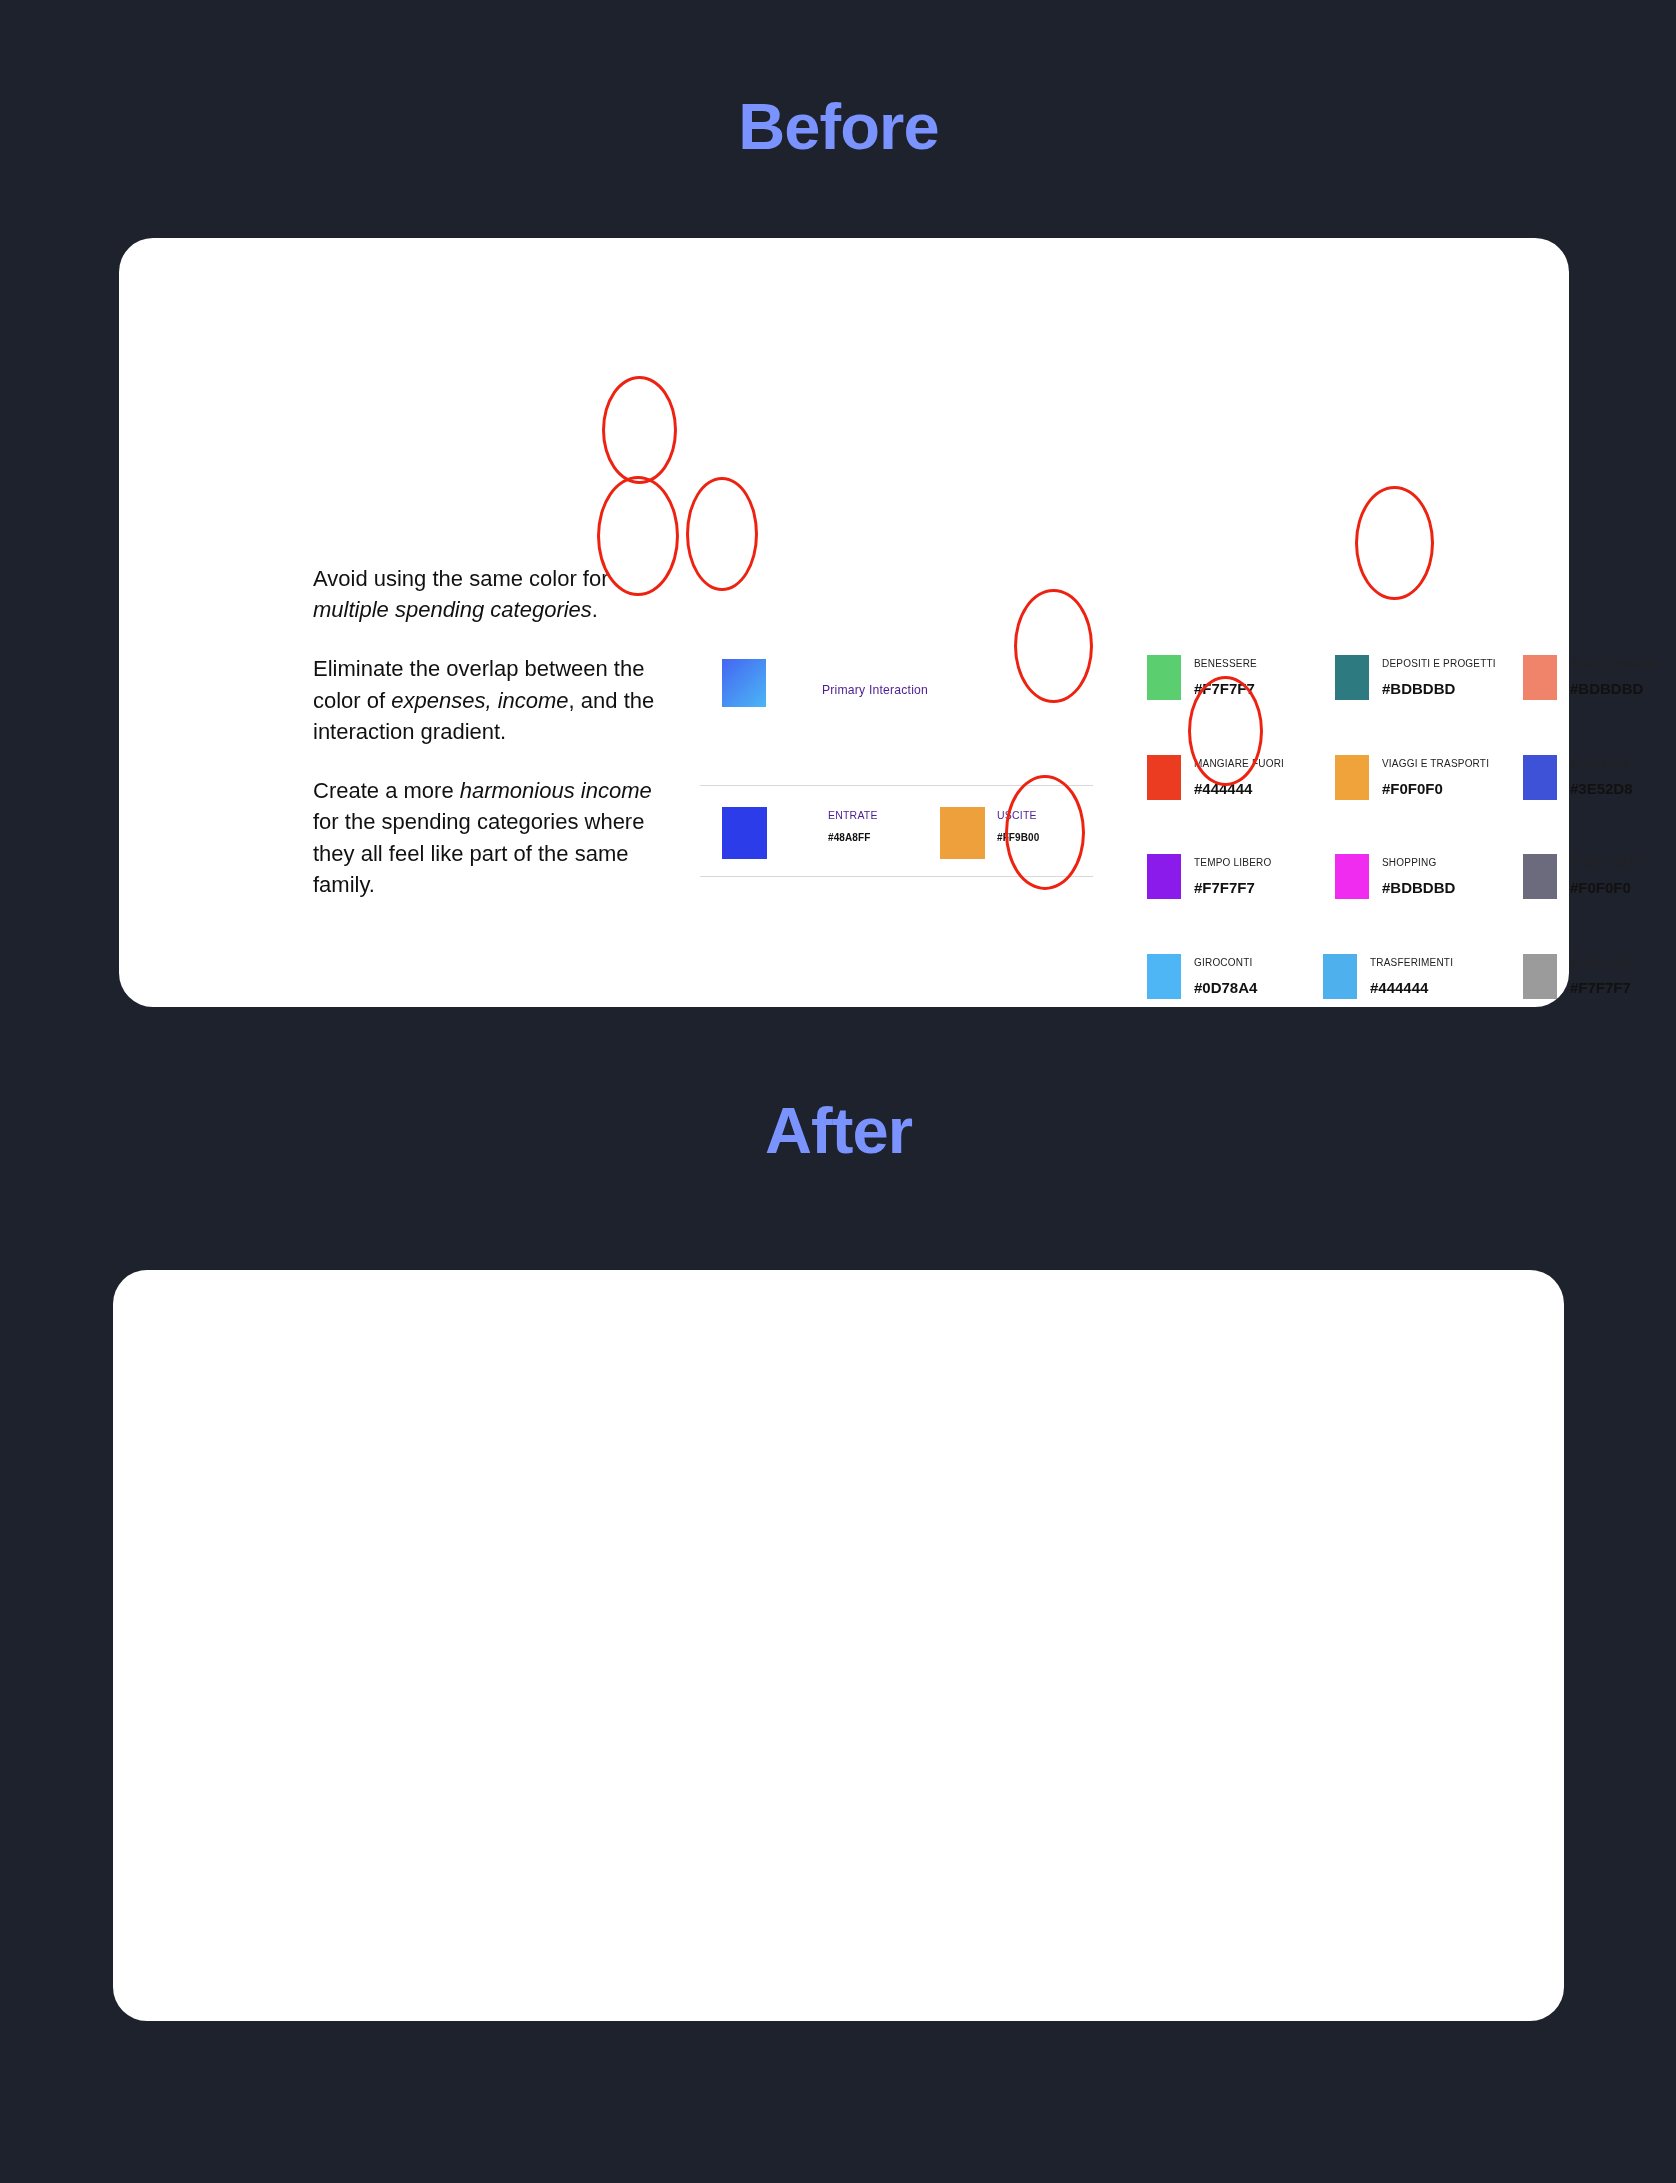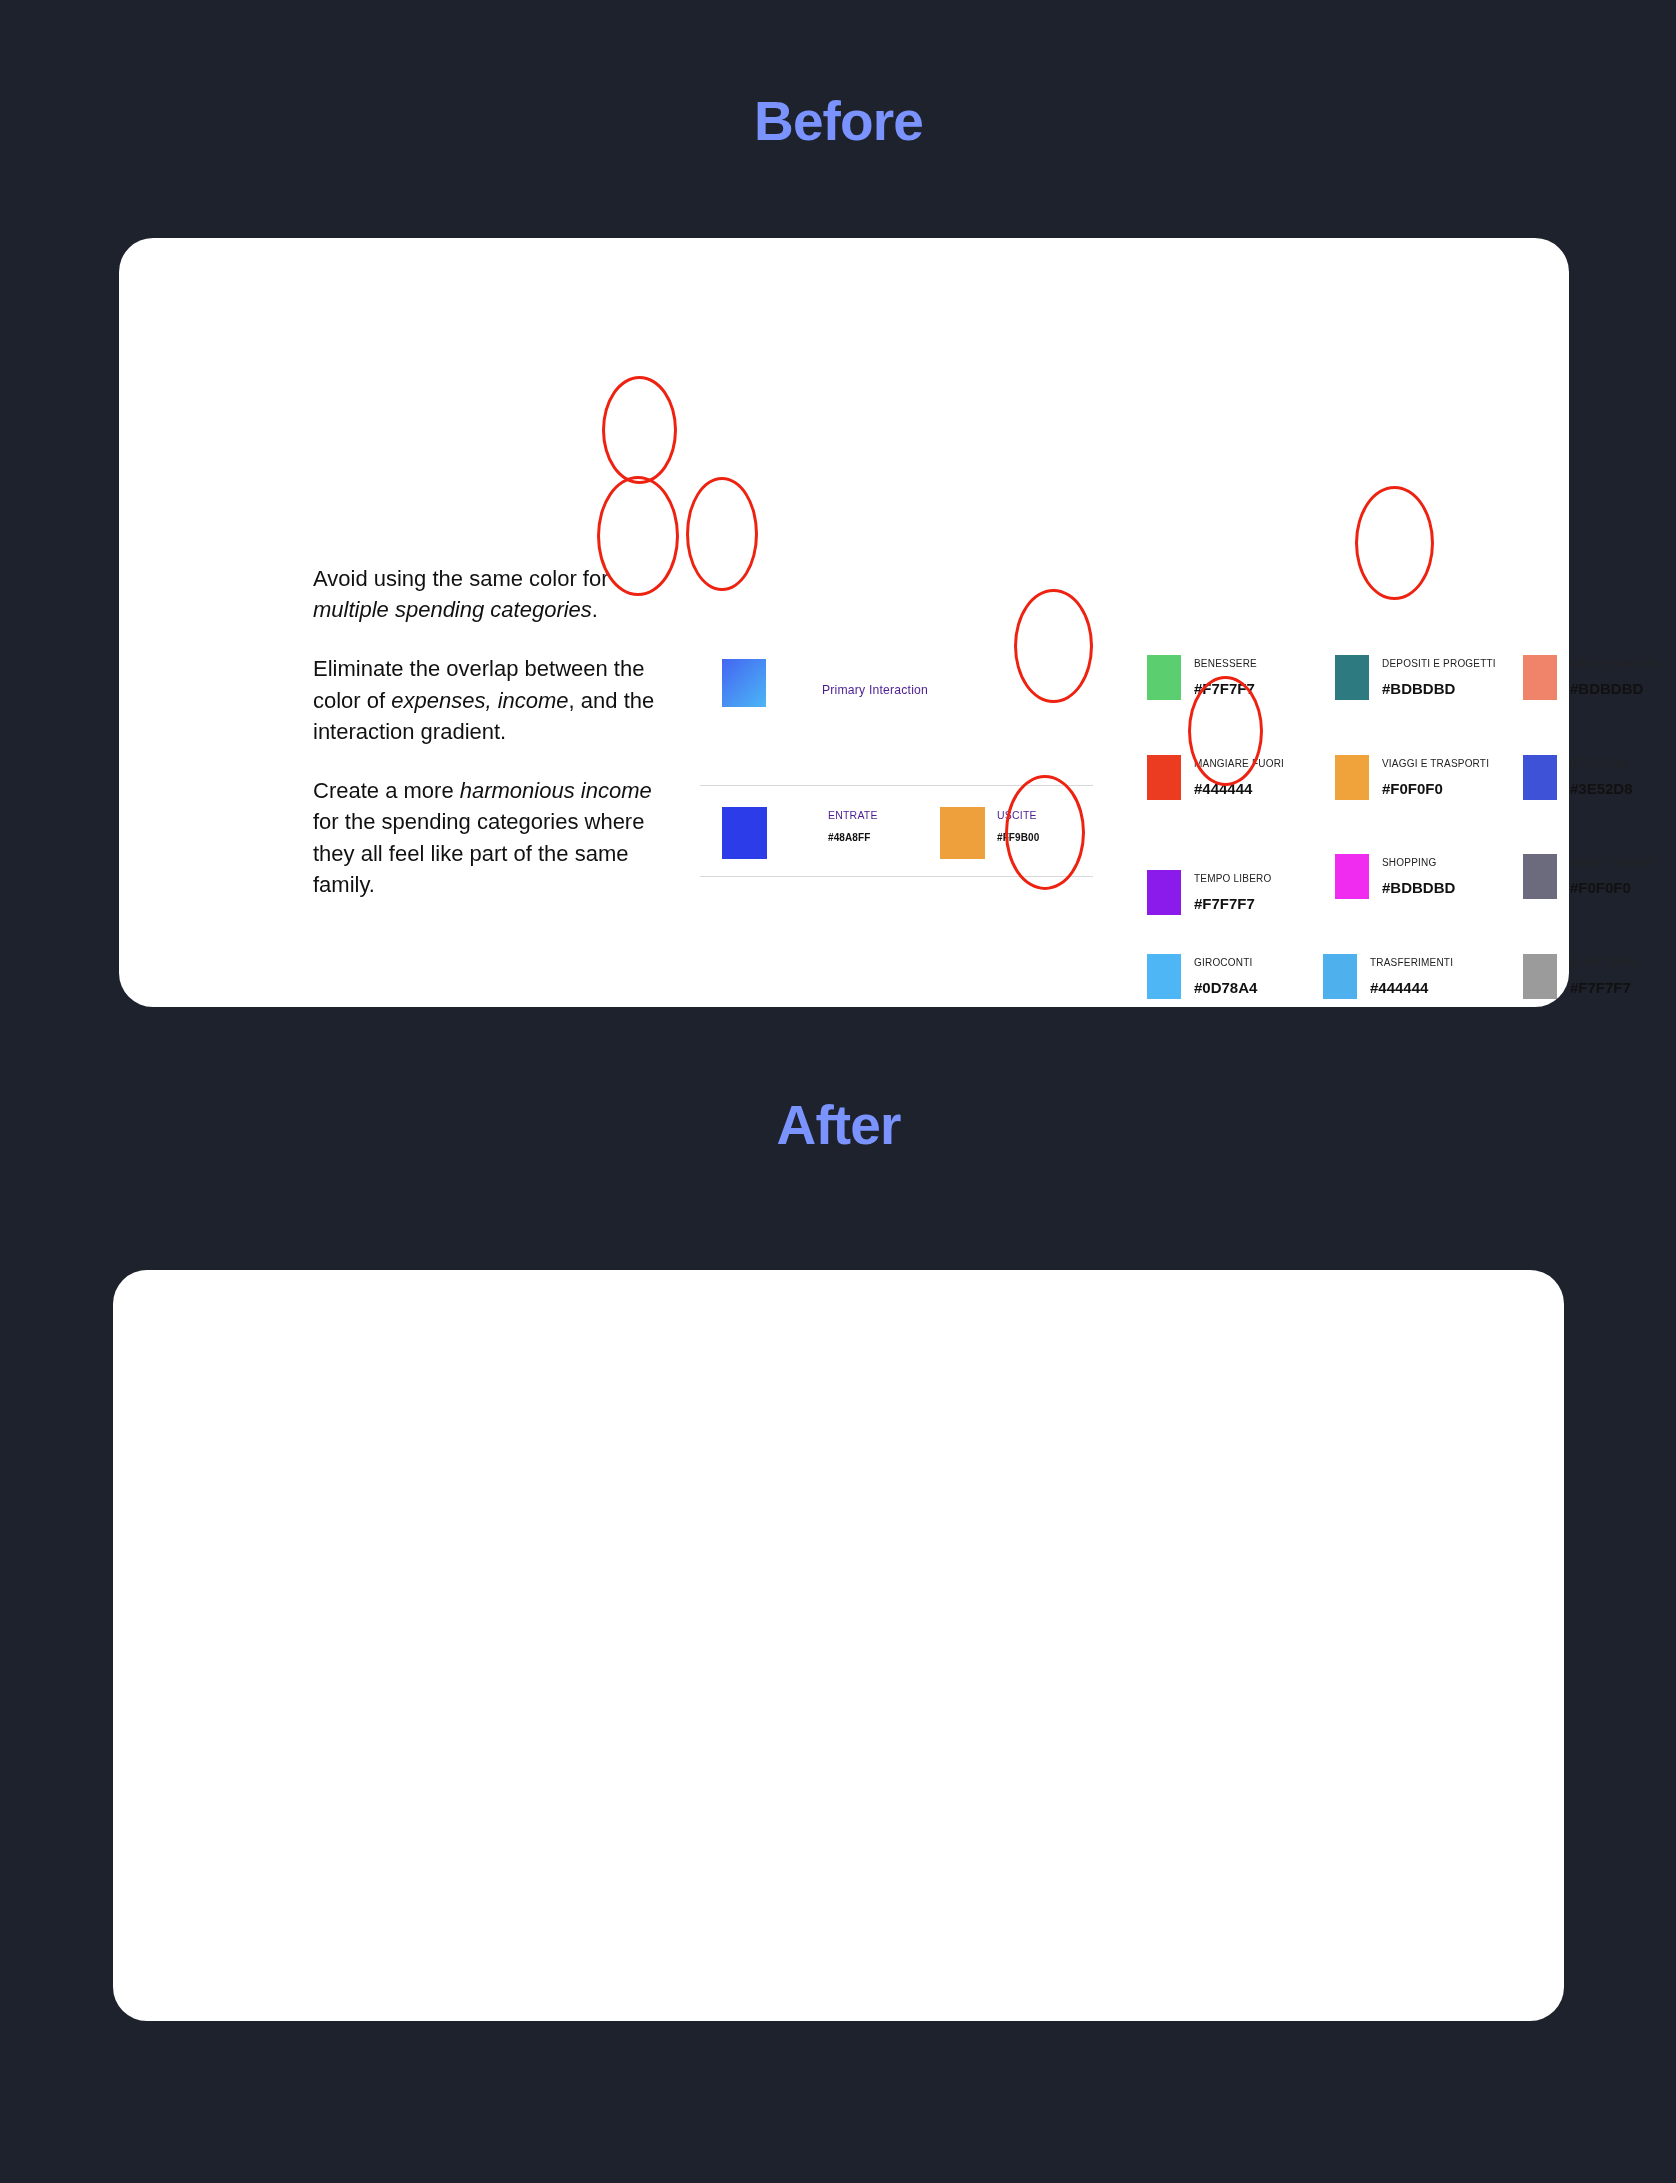--- a/index.html
+++ b/index.html
@@ -11,21 +11,21 @@
     font-family: "Liberation Sans", sans-serif;
     overflow: hidden;
   }
   .page { position: relative; width: 1677px; height: 2185px; background: #1E222C; }
 
   
   .section-title {
     position: absolute;
     width: 100%;
     text-align: center;
-    font-size: 55px;
+    font-size: 65px;
     font-weight: 700;
     letter-spacing: -0.9px;
     color: #7B93FF;
     line-height: 1;
   }
   #title-before { top: 94px; }
   #title-after  { top: 1098px; }
 
   
   .card {
@@ -173,21 +173,21 @@
         <div class="cell" style="left: 188px; top: 100px;">
           <div class="chip" style="background: rgb(240, 162, 59);"></div>
           <div class="chip-label">VIAGGI E TRASPORTI</div>
           <div class="chip-hex">#F0F0F0</div>
         </div>
         <div class="cell" style="left: 376px; top: 100px;">
           <div class="chip" style="background: rgb(62, 82, 216);"></div>
           <div class="chip-label">ISTRUZIONI</div>
           <div class="chip-hex">#3E52D8</div>
         </div>
-        <div class="cell" style="left: 0px; top: 199px; margin-top: 16px;">
+        <div class="cell" style="left: 0px; top: 199px;">
           <div class="chip" style="background: rgb(139, 27, 235);"></div>
           <div class="chip-label">TEMPO LIBERO</div>
           <div class="chip-hex">#F7F7F7</div>
         </div>
         <div class="cell" style="left: 188px; top: 199px;">
           <div class="chip" style="background: rgb(239, 44, 240);"></div>
           <div class="chip-label">SHOPPING</div>
           <div class="chip-hex">#BDBDBD</div>
         </div>
         <div class="cell" style="left: 376px; top: 199px;">

